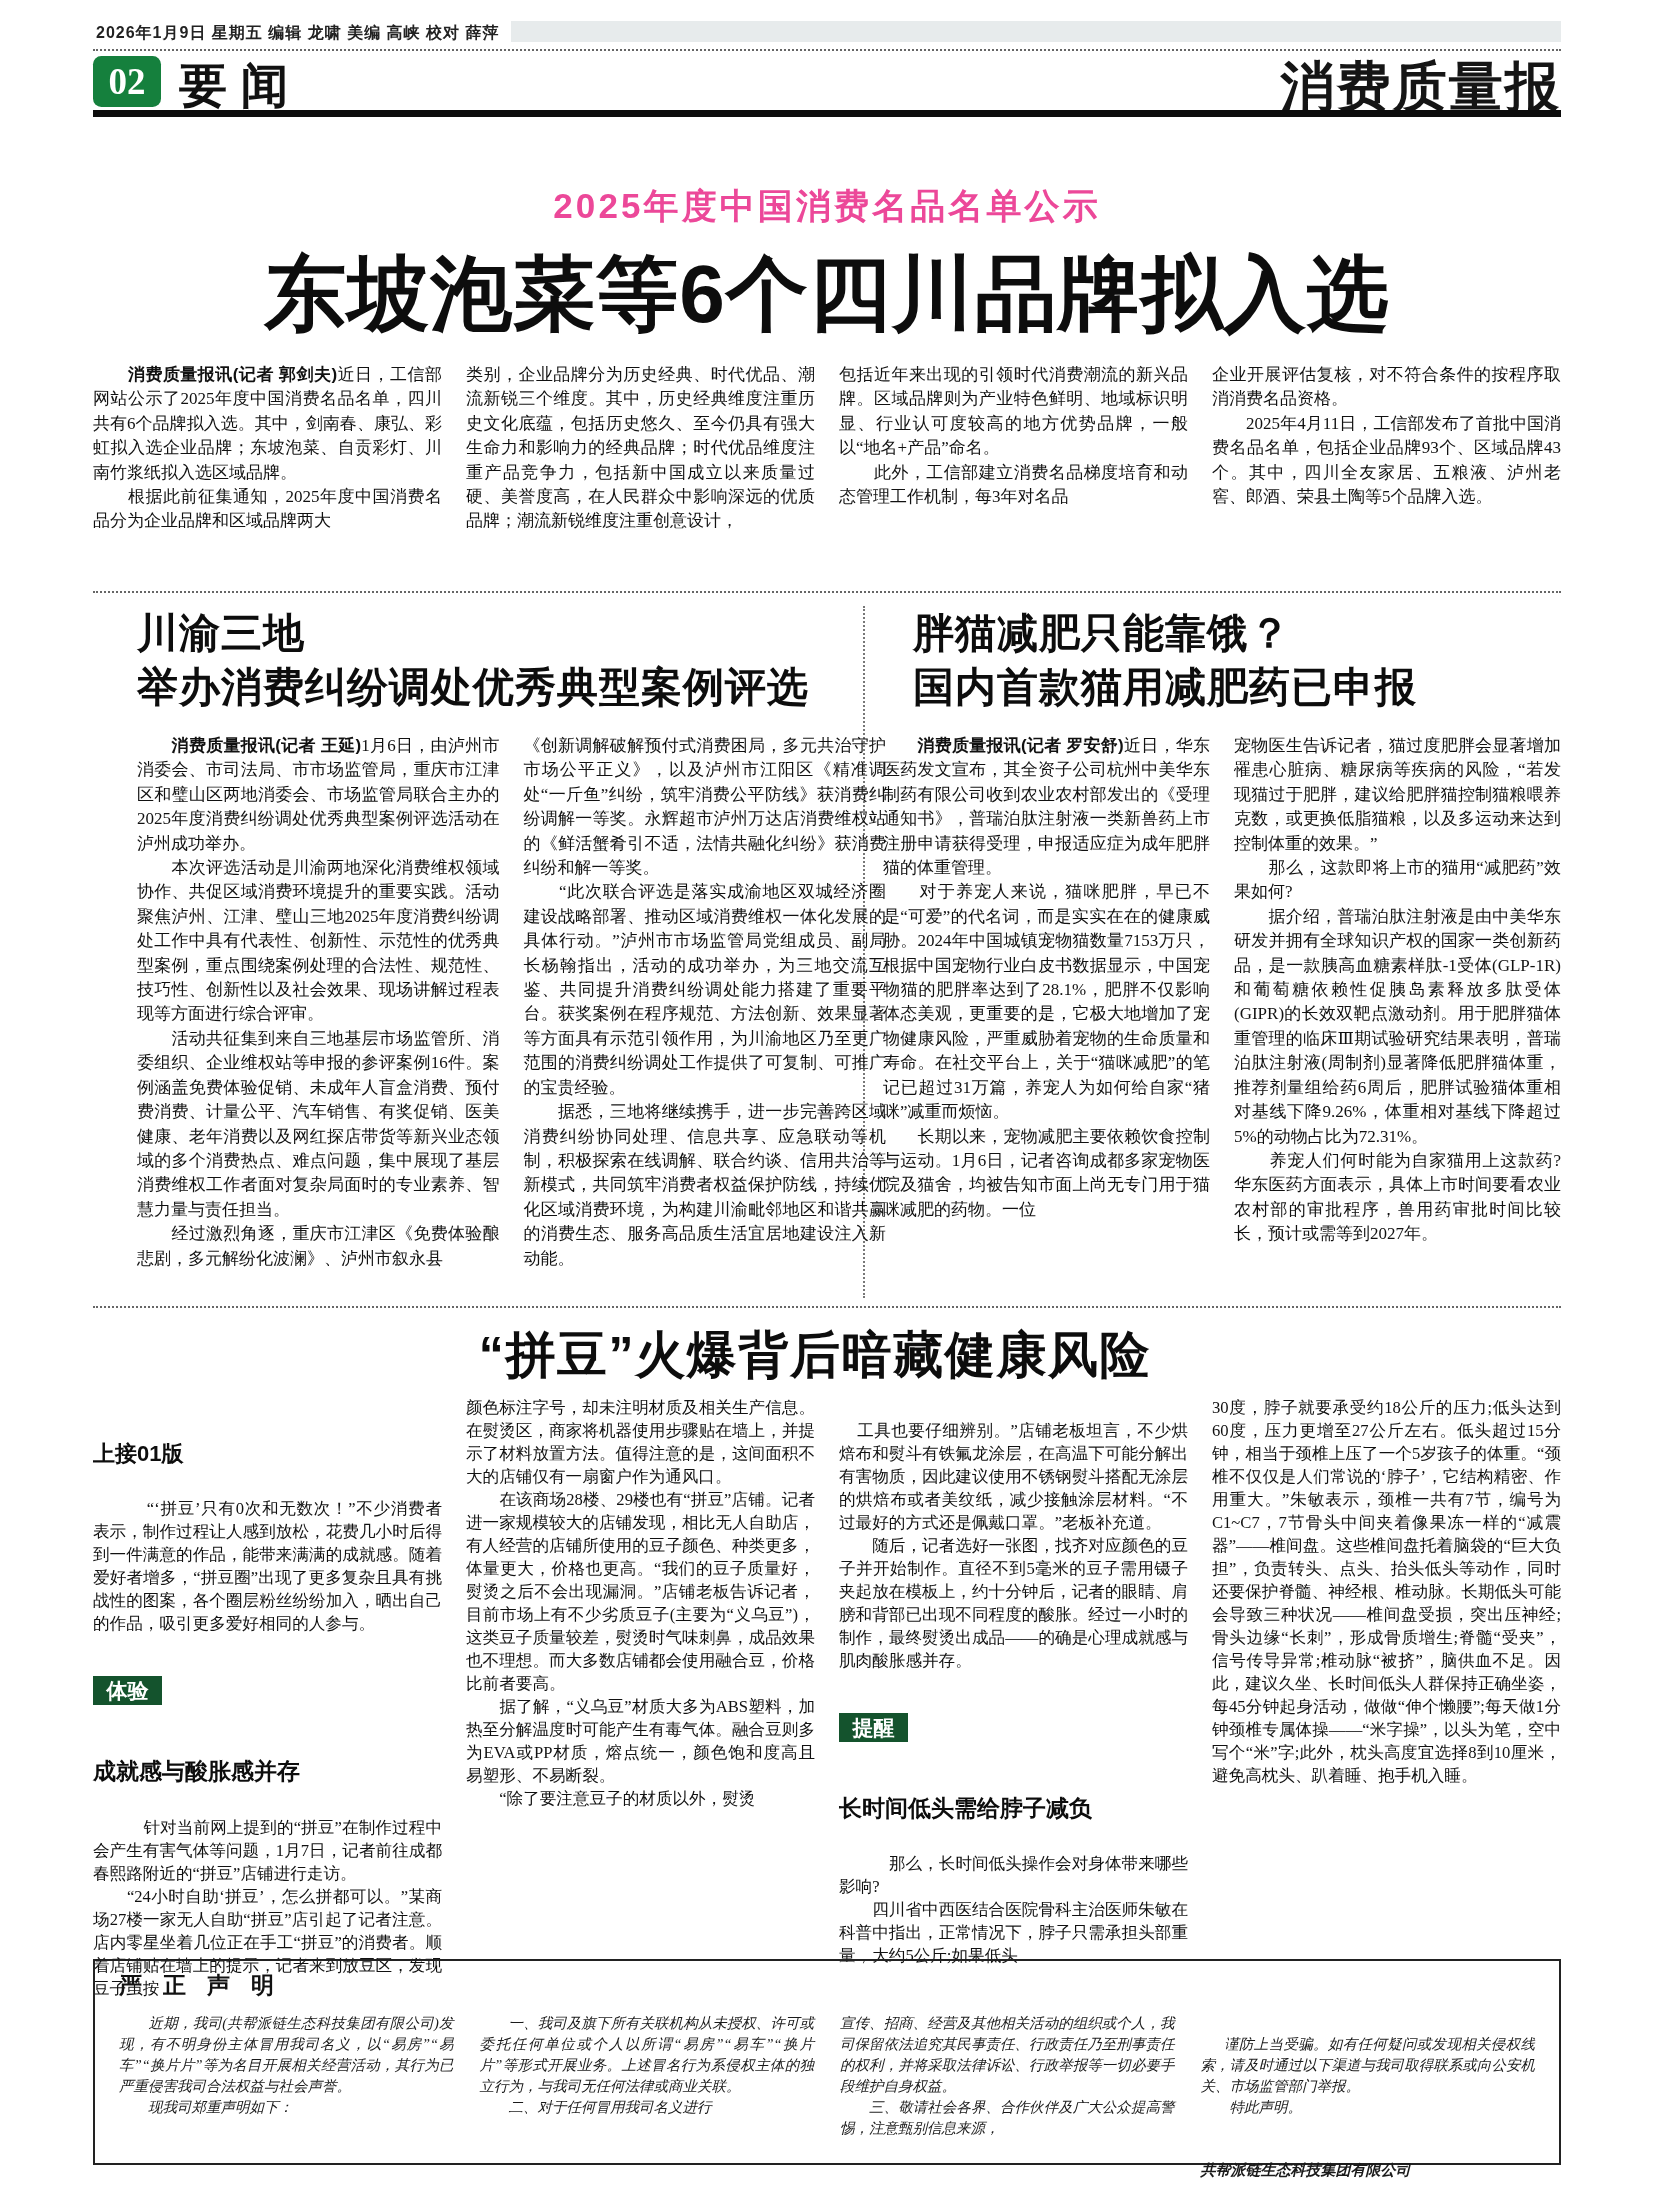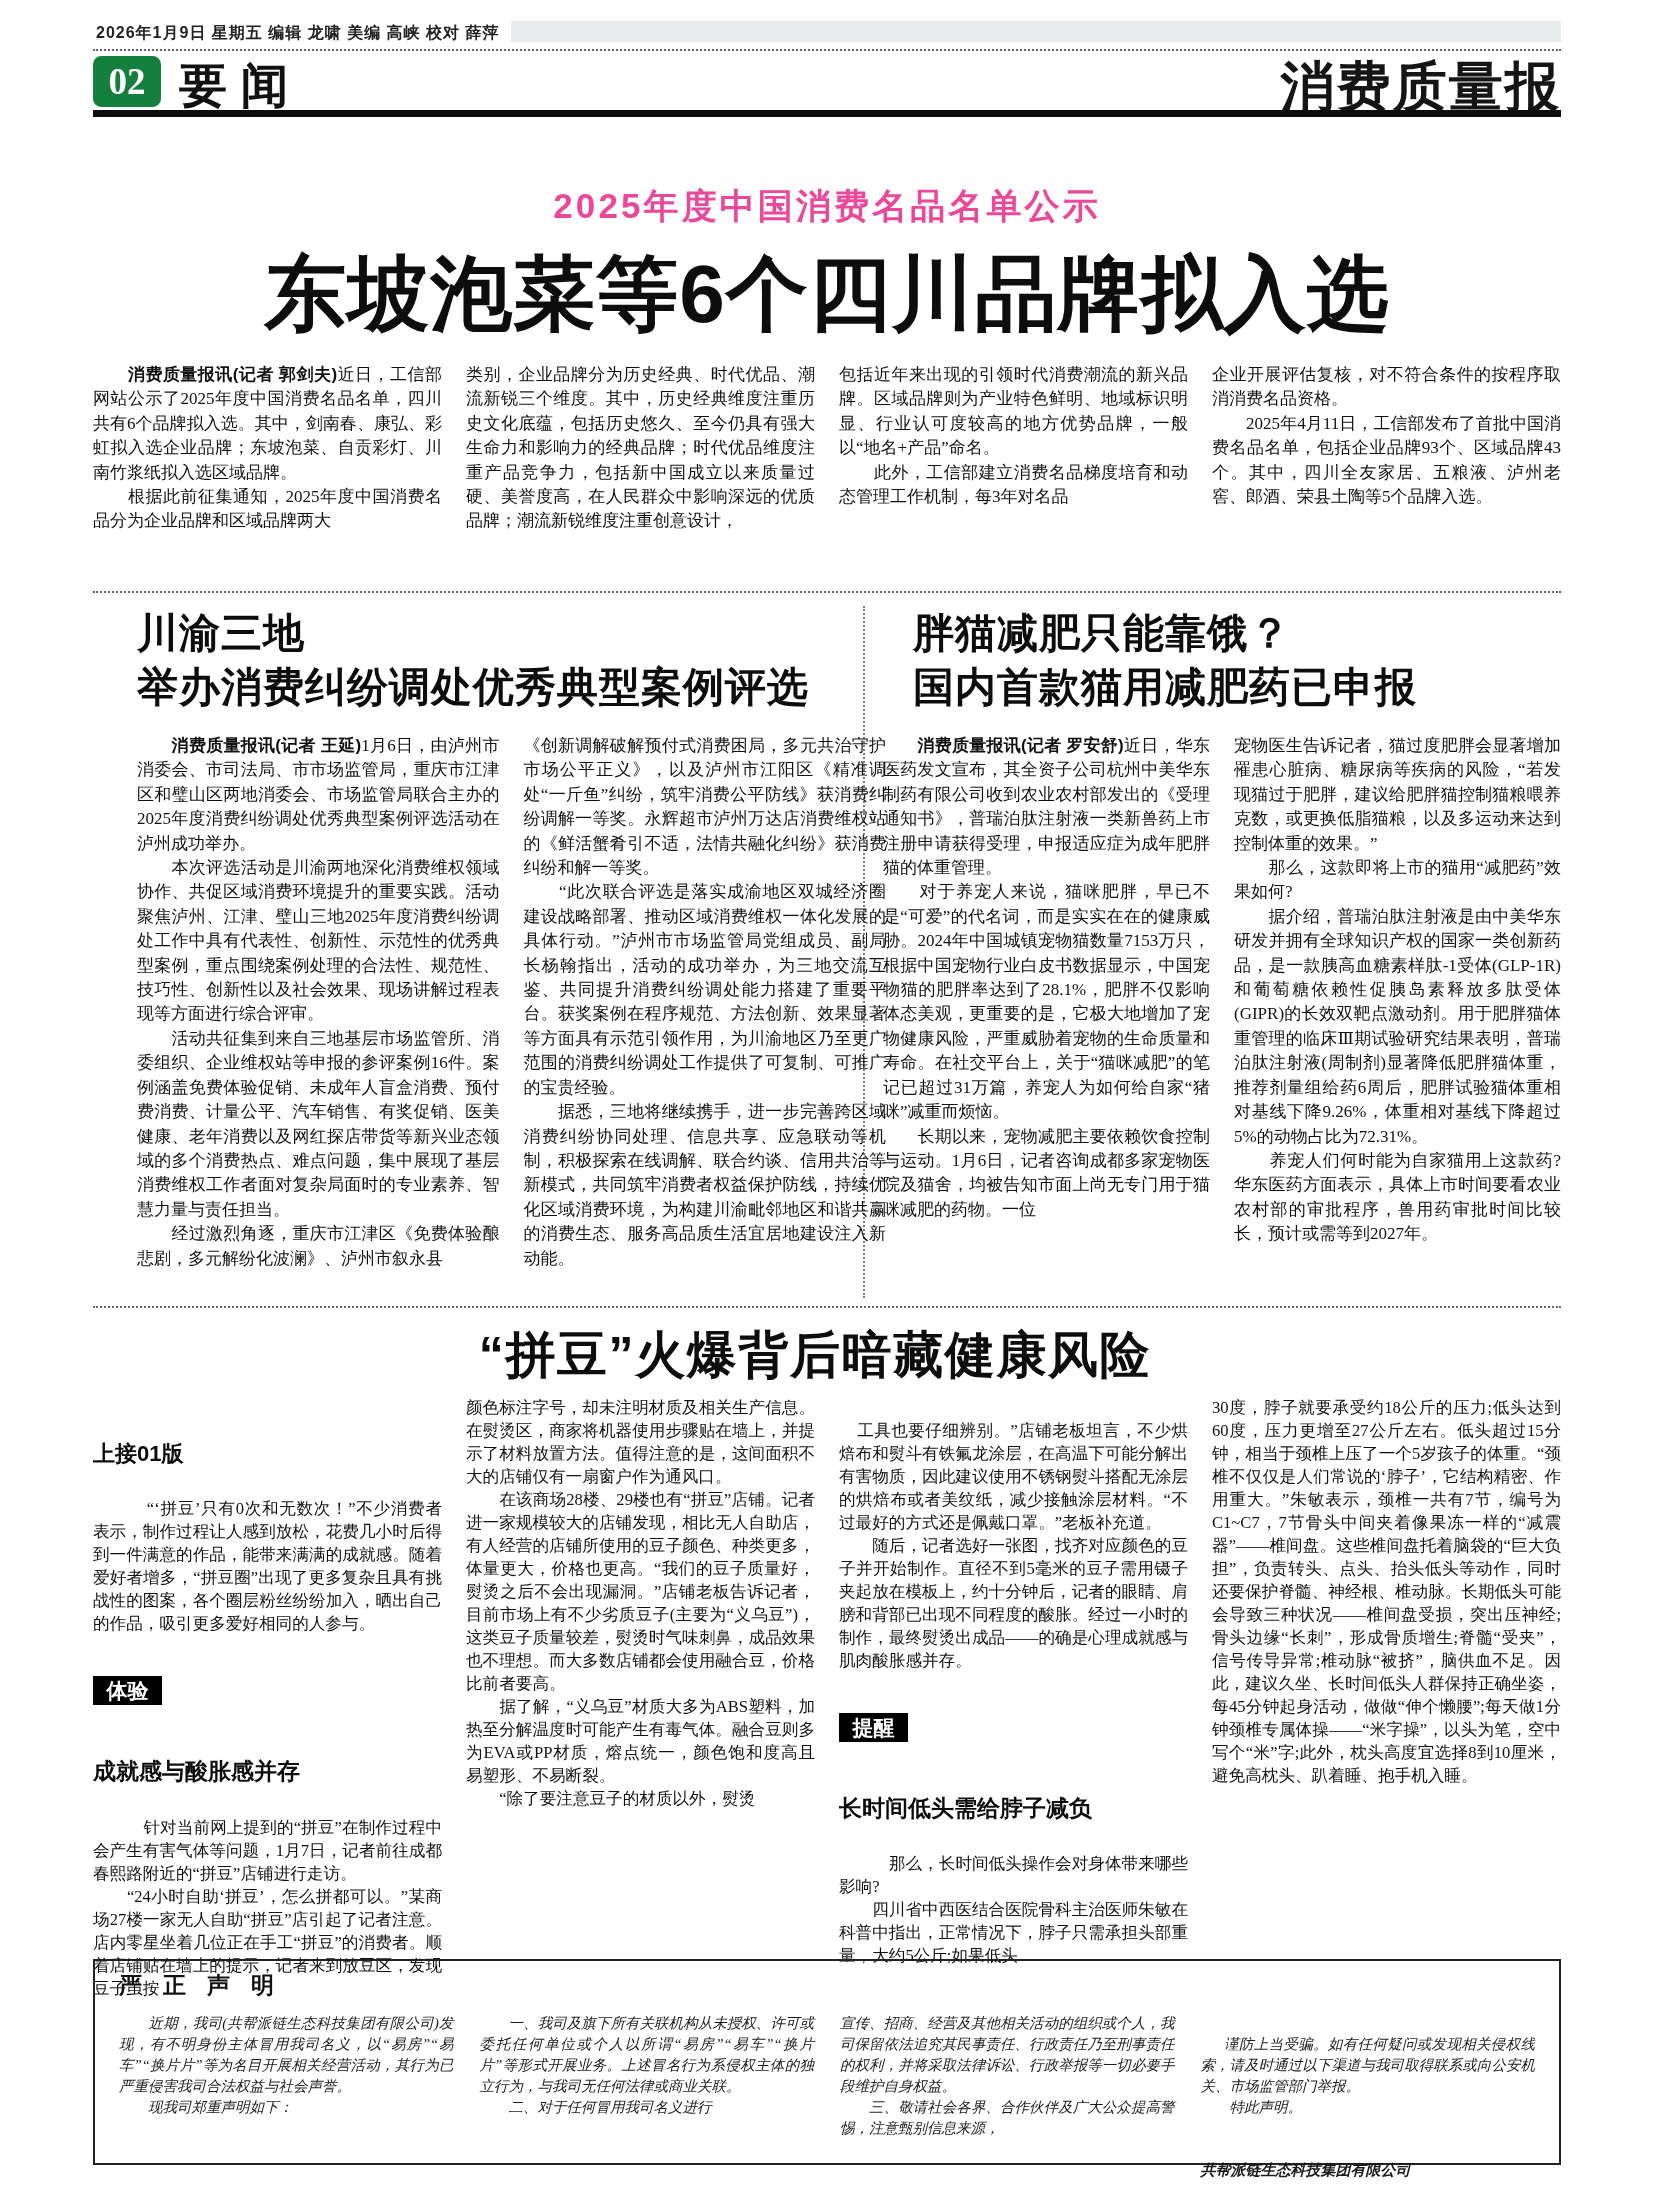--- a/index.html
+++ b/index.html
@@ -42,21 +42,21 @@
   .left-art .h2a{margin:0;}
   .art-body{margin-top:20px;}
   .rule-mid2{left:93px;top:1306px;width:1468px;}
   
   .headline-3{left:81px;top:1322px;width:1468px;text-align:center;font-size:50px;font-weight:900;
     color:#0d0d0d;letter-spacing:1.6px;font-family:"Liberation Sans","DejaVu Sans",sans-serif;}
   .feature-body{left:93px;top:1396px;width:1468px;}
   .feature-body .col{font-size:16.6px;line-height:23px;}
   .continued{font-size:22px;font-weight:900;color:#0d0d0d;margin-bottom:9.3px;white-space:normal;
     font-family:"Liberation Sans","DejaVu Sans",sans-serif;}
-  .badge{display:inline-block;background:#000000;color:#fff;font-size:21px;font-weight:700;
+  .badge{display:inline-block;background:#14532d;color:#fff;font-size:21px;font-weight:700;
     padding:3.1px 13.5px;margin:17.6px 0 5.2px 0;font-family:"Liberation Sans","DejaVu Sans",sans-serif;}
   .subhead{font-size:23px;font-weight:900;color:#0d0d0d;margin:4.1px 0 9.3px 0;white-space:normal;
     font-family:"Liberation Sans","DejaVu Sans",sans-serif;}
   
   .statement{left:93px;top:1959px;width:1468px;height:206px;border:2.1px solid #222;box-sizing:border-box;
     padding:9.3px 24px 7.3px 24px;}
   .statement-title{text-align:left;font-size:23px;font-weight:700;letter-spacing:7.3px;color:#111;
     font-family:"Liberation Sans","DejaVu Sans",sans-serif;margin-bottom:11.4px;}
   .statement-cols{display:flex;gap:26px;}
   .s-col{flex:1;font-size:14.5px;line-height:21px;text-align:justify;white-space:pre-wrap;

